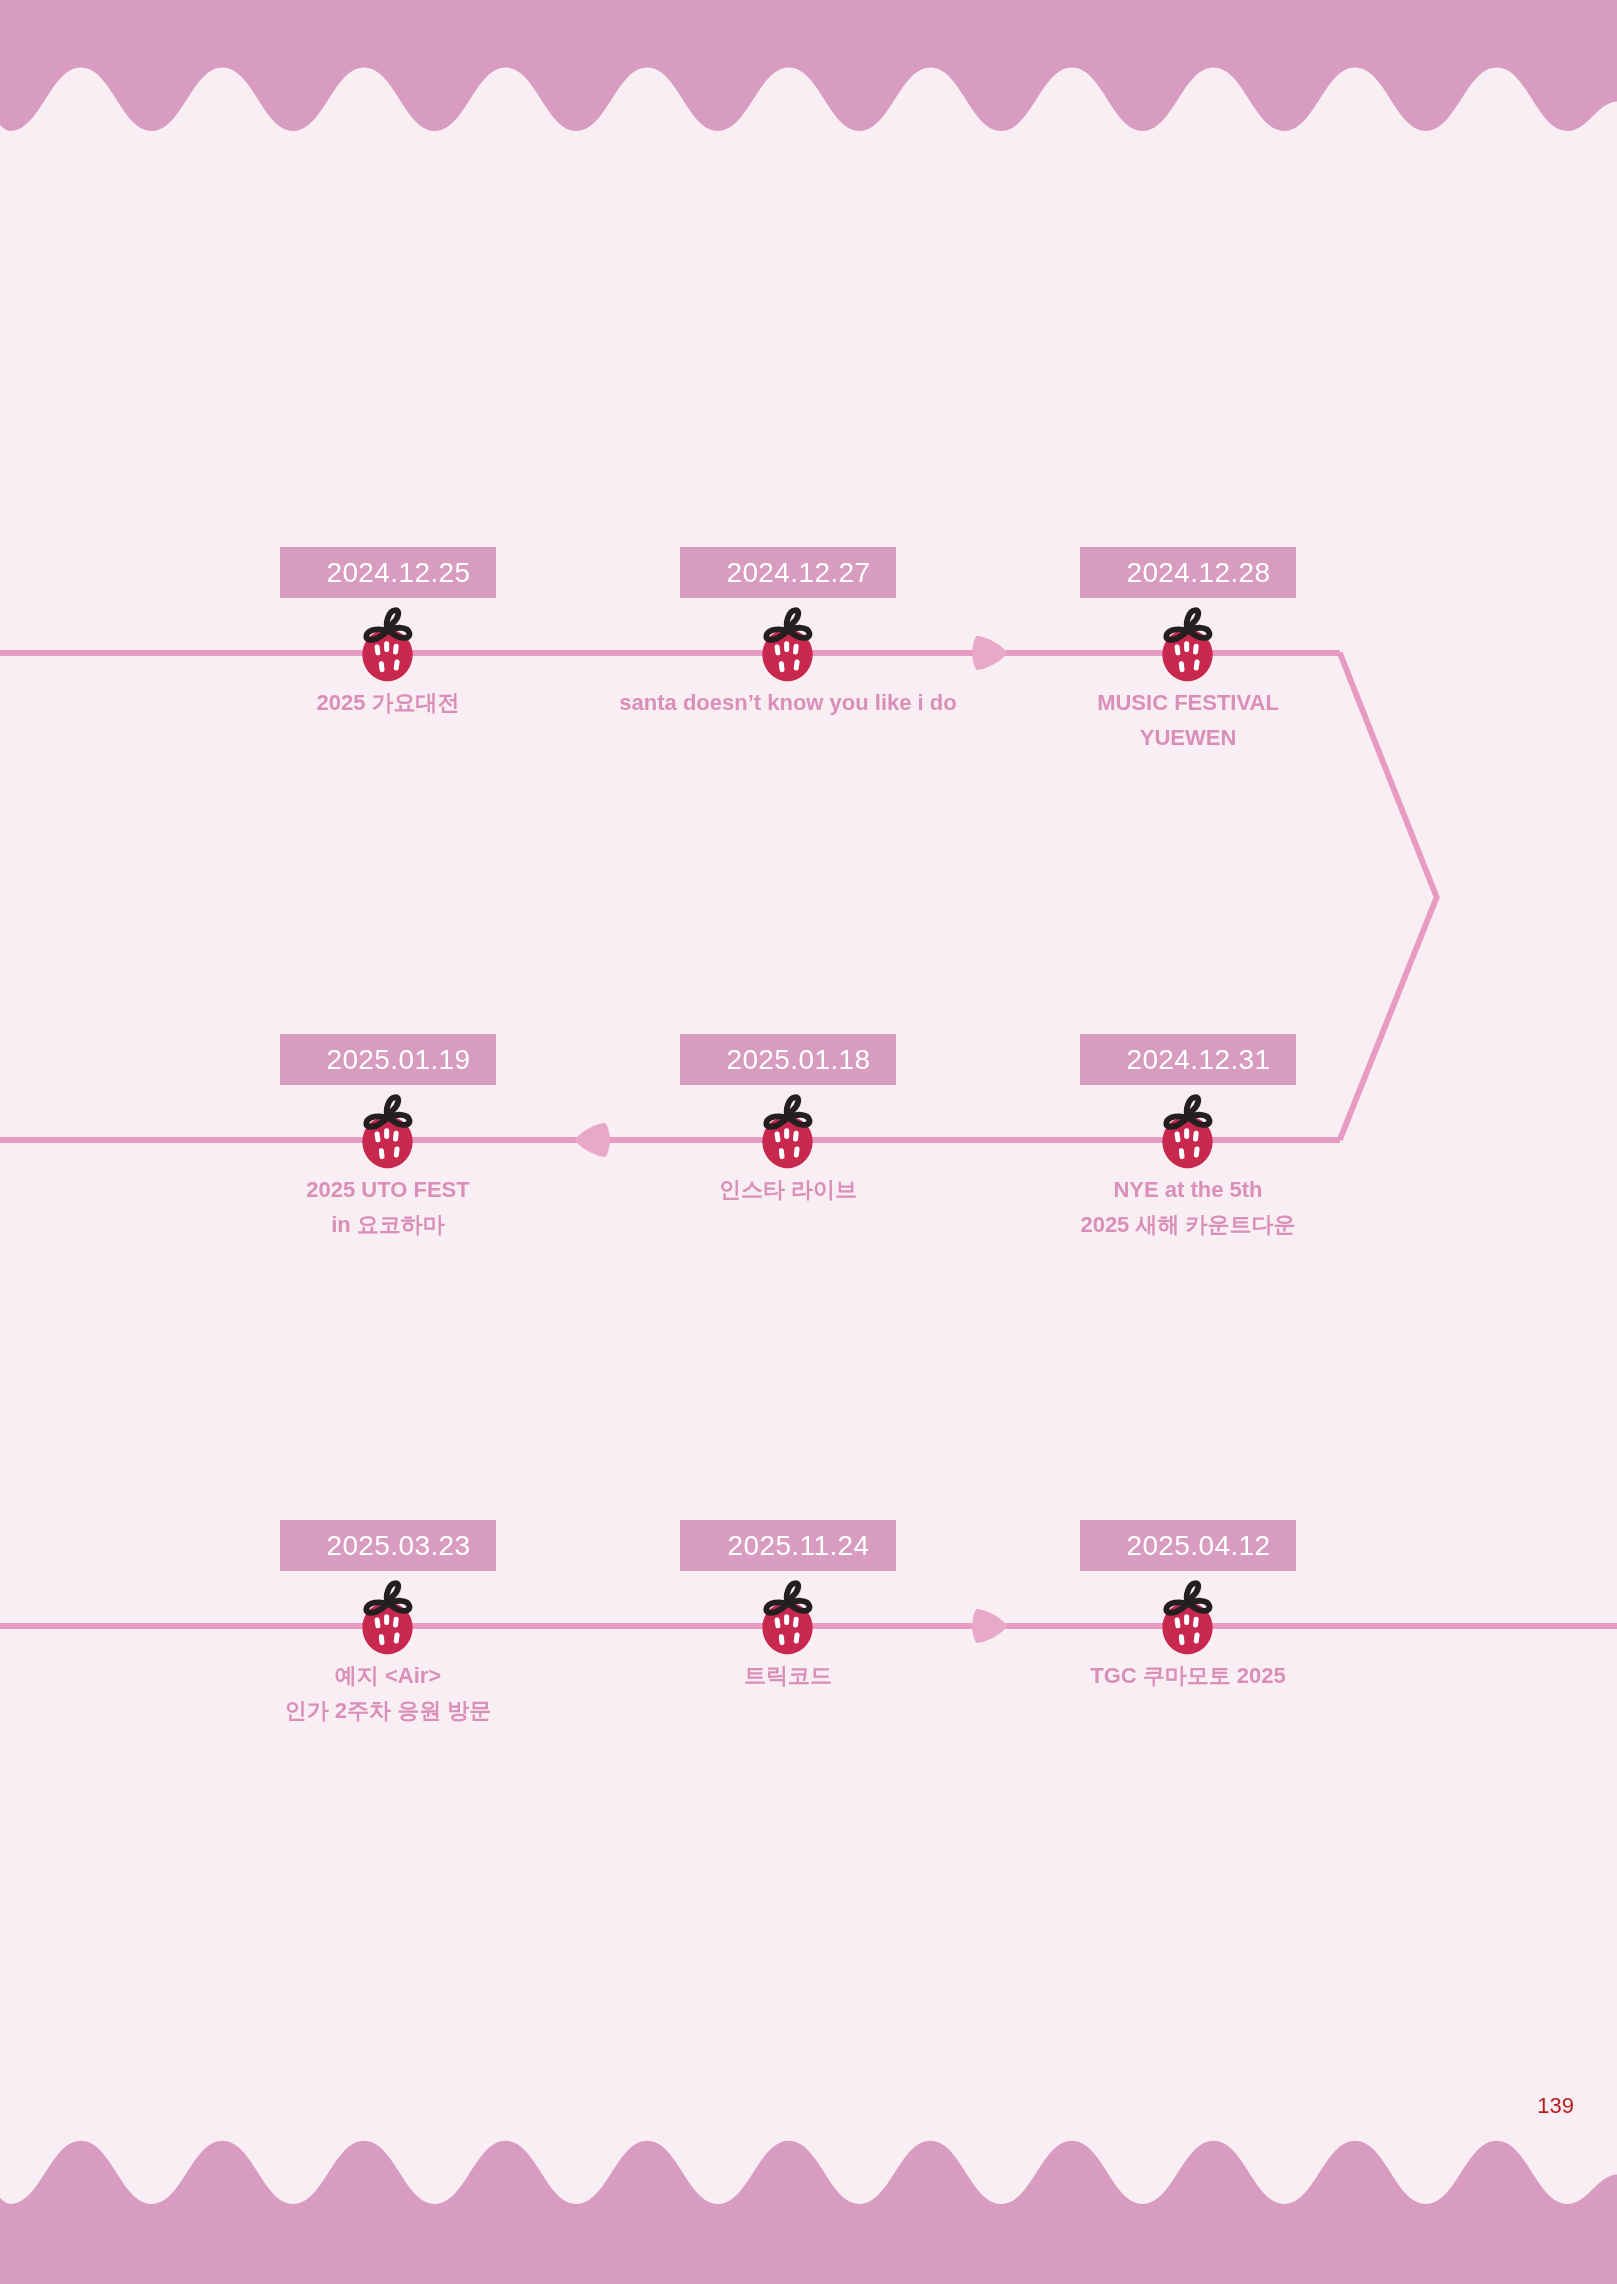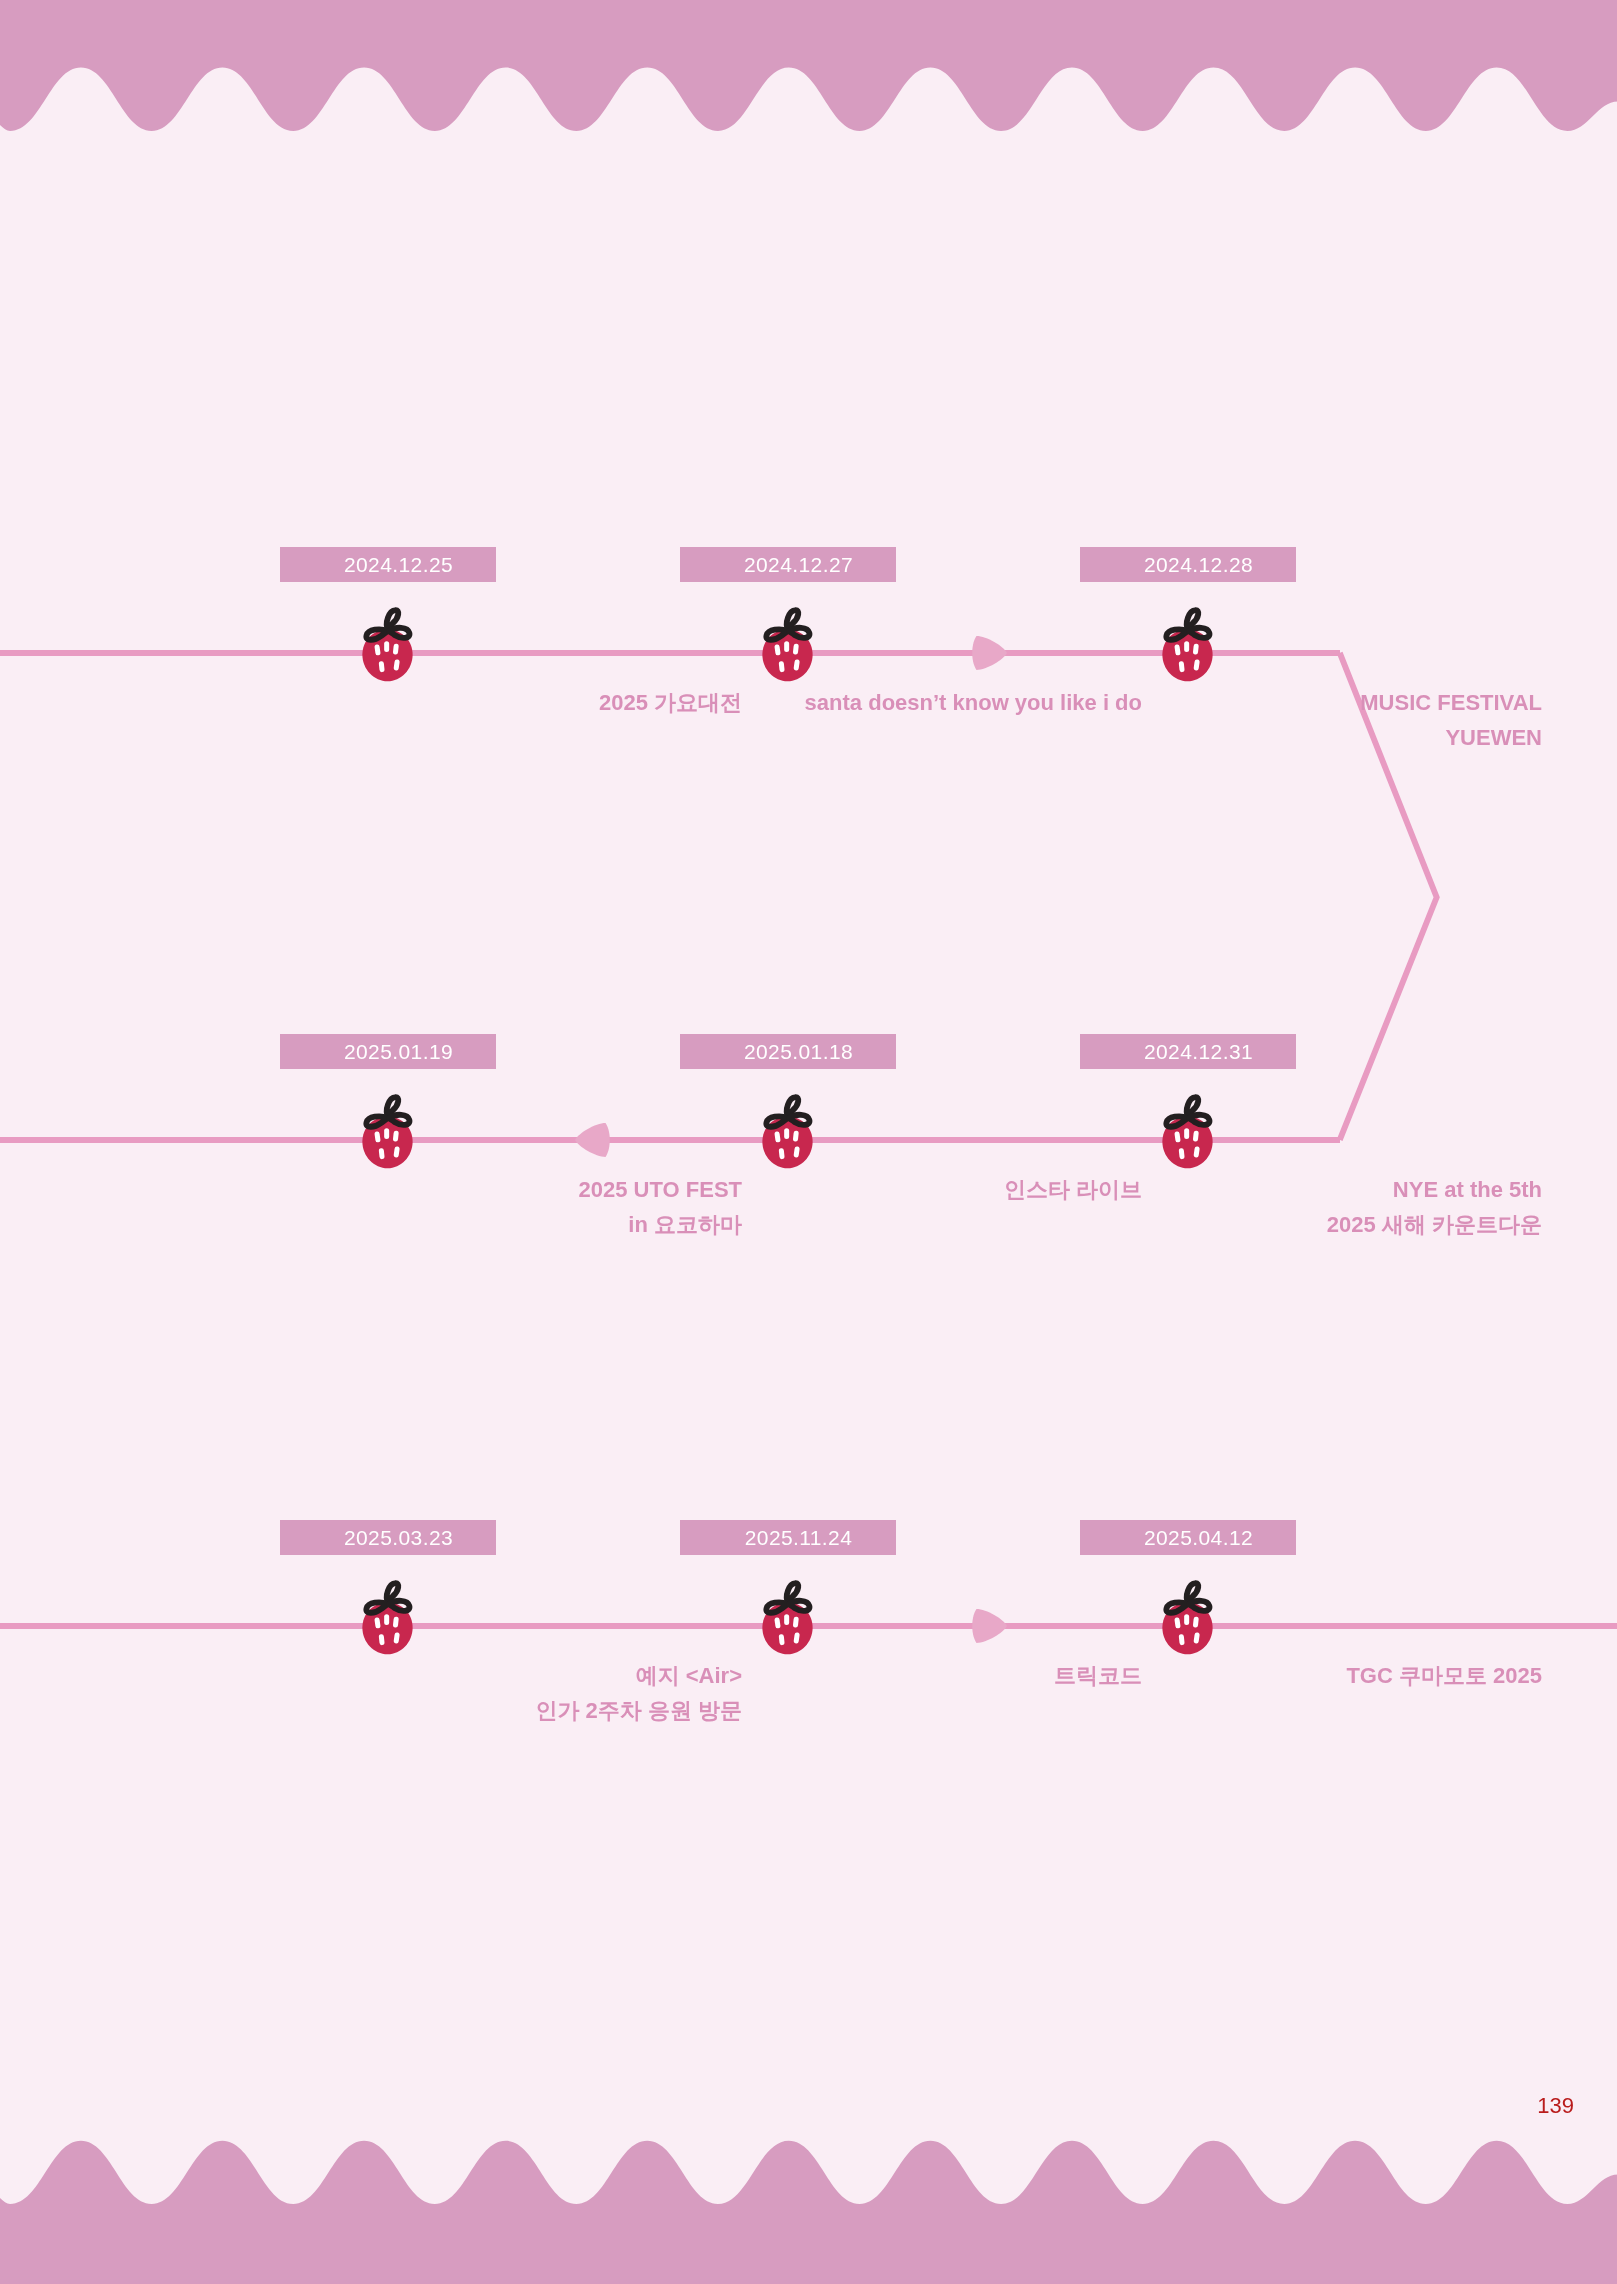--- a/index.html
+++ b/index.html
@@ -23,37 +23,37 @@
     position:absolute; left:0; width:1618px; height:6.7px; top:-3.4px;
     background:#e89bc2;
   }
   .rail.clip-r1 { width:1340px; }
   .rail.clip-r2 { width:1340px; }
 
   
   .node { position:absolute; top:0; width:0; height:0; }
   .badge {
     position:absolute; left:-108px; top:-106px;
-    width:216px; height:35px;
+    width:216px; height:51px;
     background:#d79cc0;
     color:#ffffff;
-    font-size:21px;
+    font-size:28px;
     letter-spacing:0.4px;
     display:flex; align-items:center; justify-content:center;
     white-space:nowrap;
     padding-left:21px;
   }
   .berry {
     position:absolute; left:-34px; top:-49px;
     width:67px; height:81px;
   }
   .caption {
     position:absolute; left:-354px; top:32px;
     width:708px;
-    text-align:right;
+    text-align:center;
     color:#d98fb8;
     font-size:22px;
     font-weight:bold;
     line-height:35px;
     white-space:nowrap;
   }
 
   
   .marker { position:absolute; top:-22px; width:44px; height:44px; }
   .marker.left { margin-left:-22px; }

